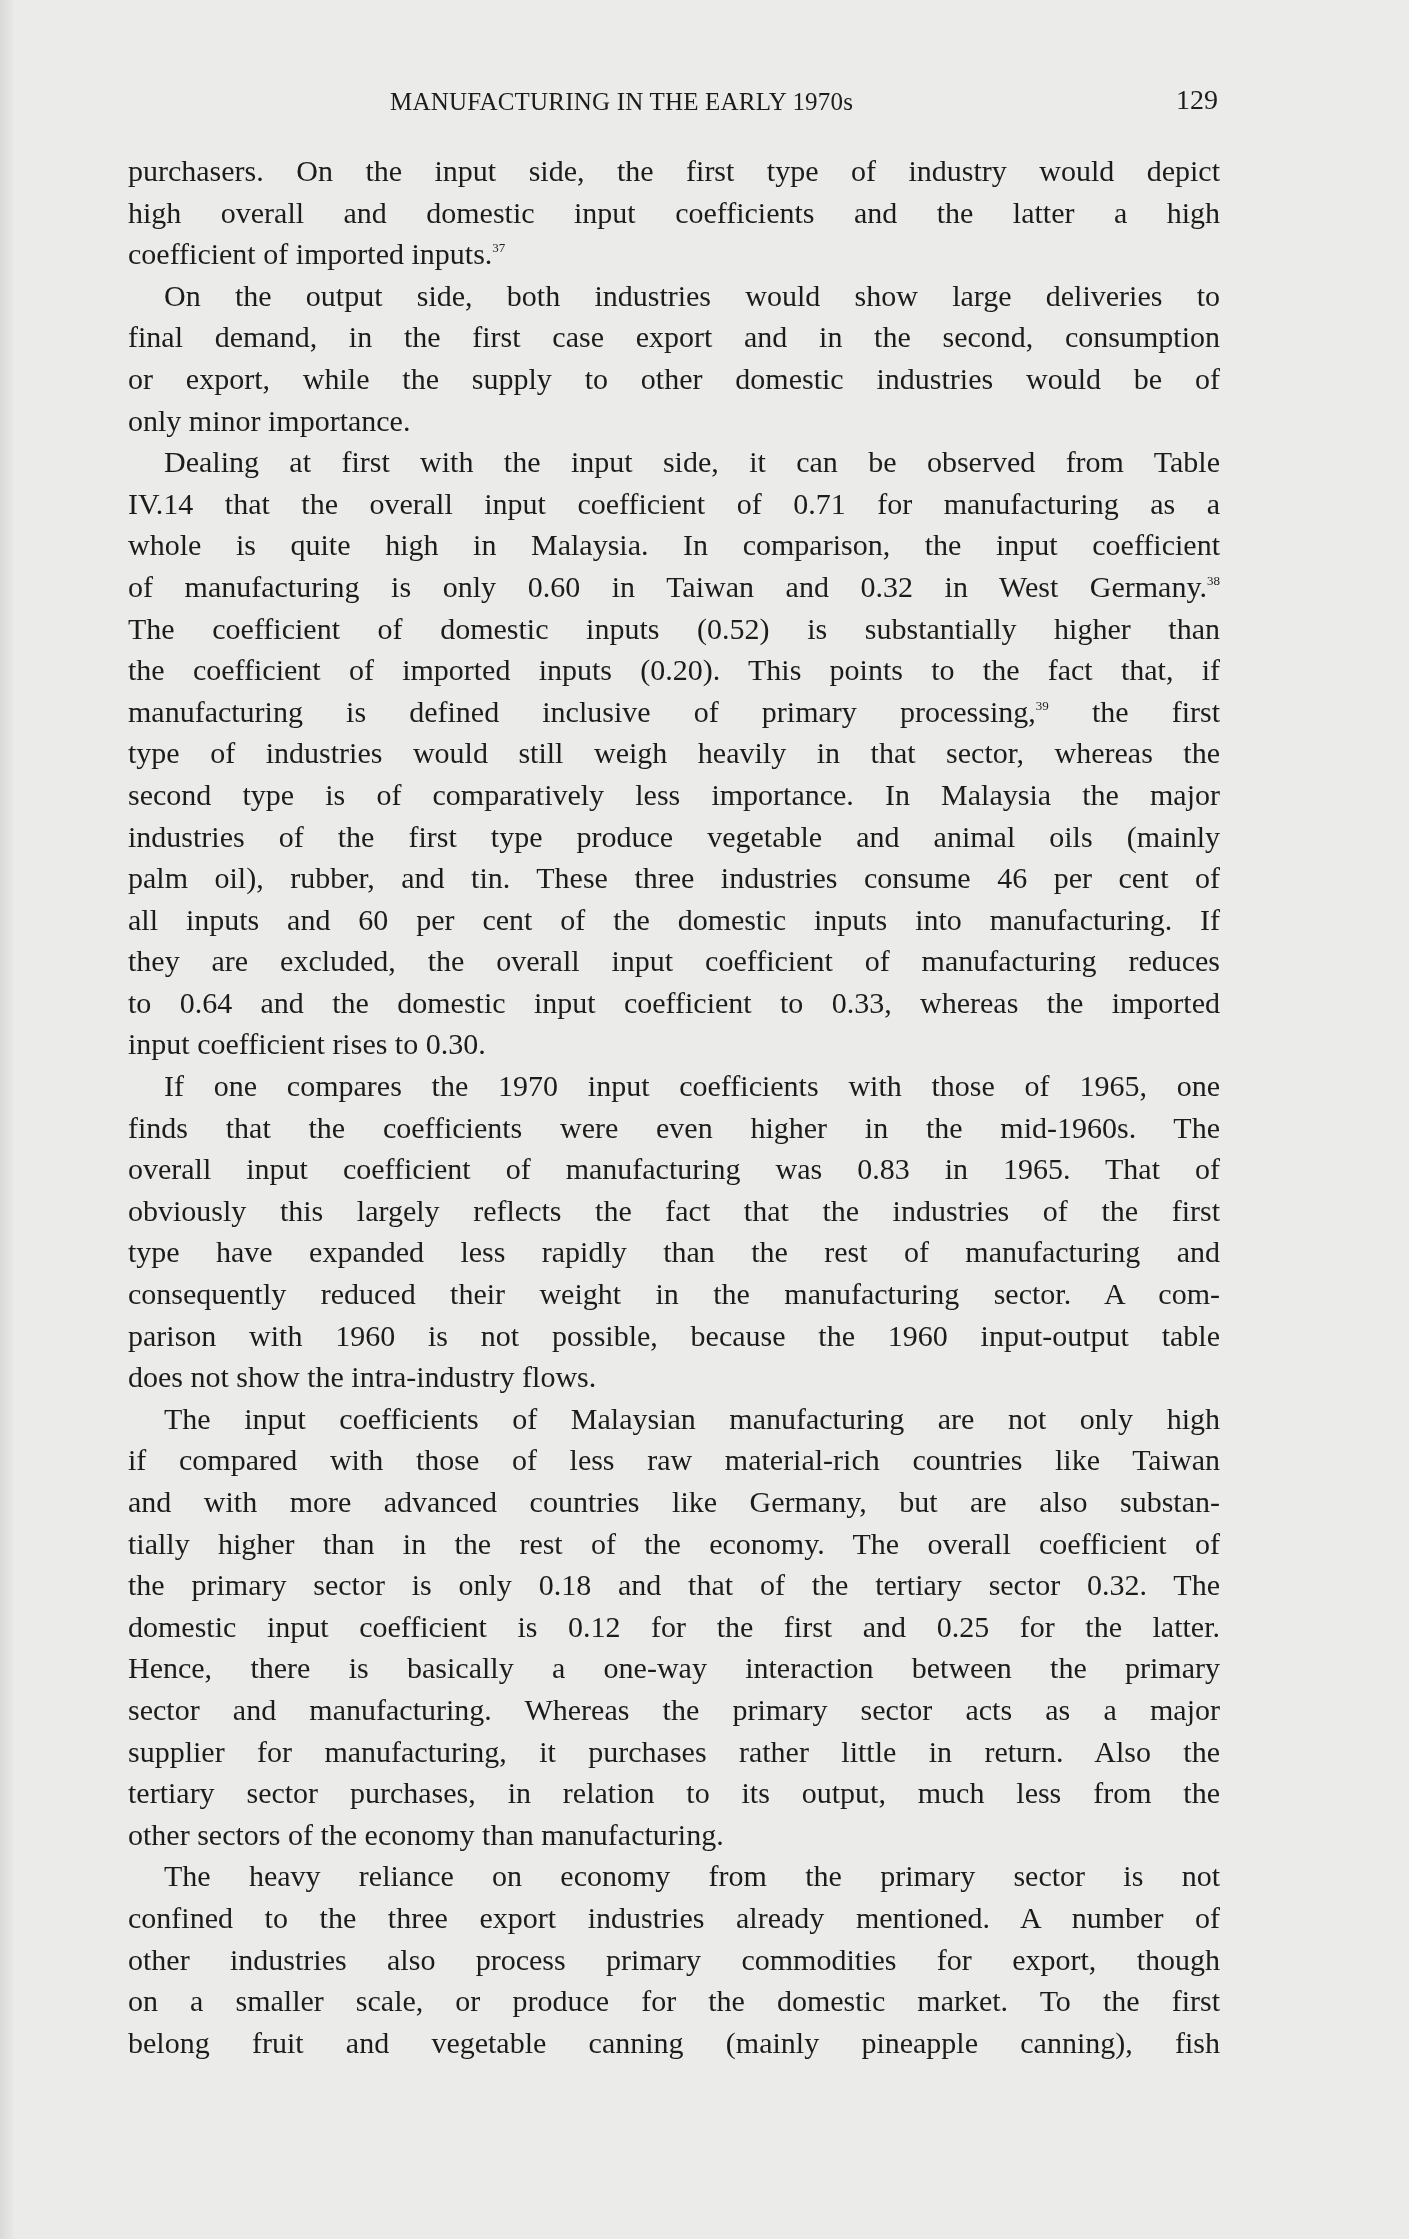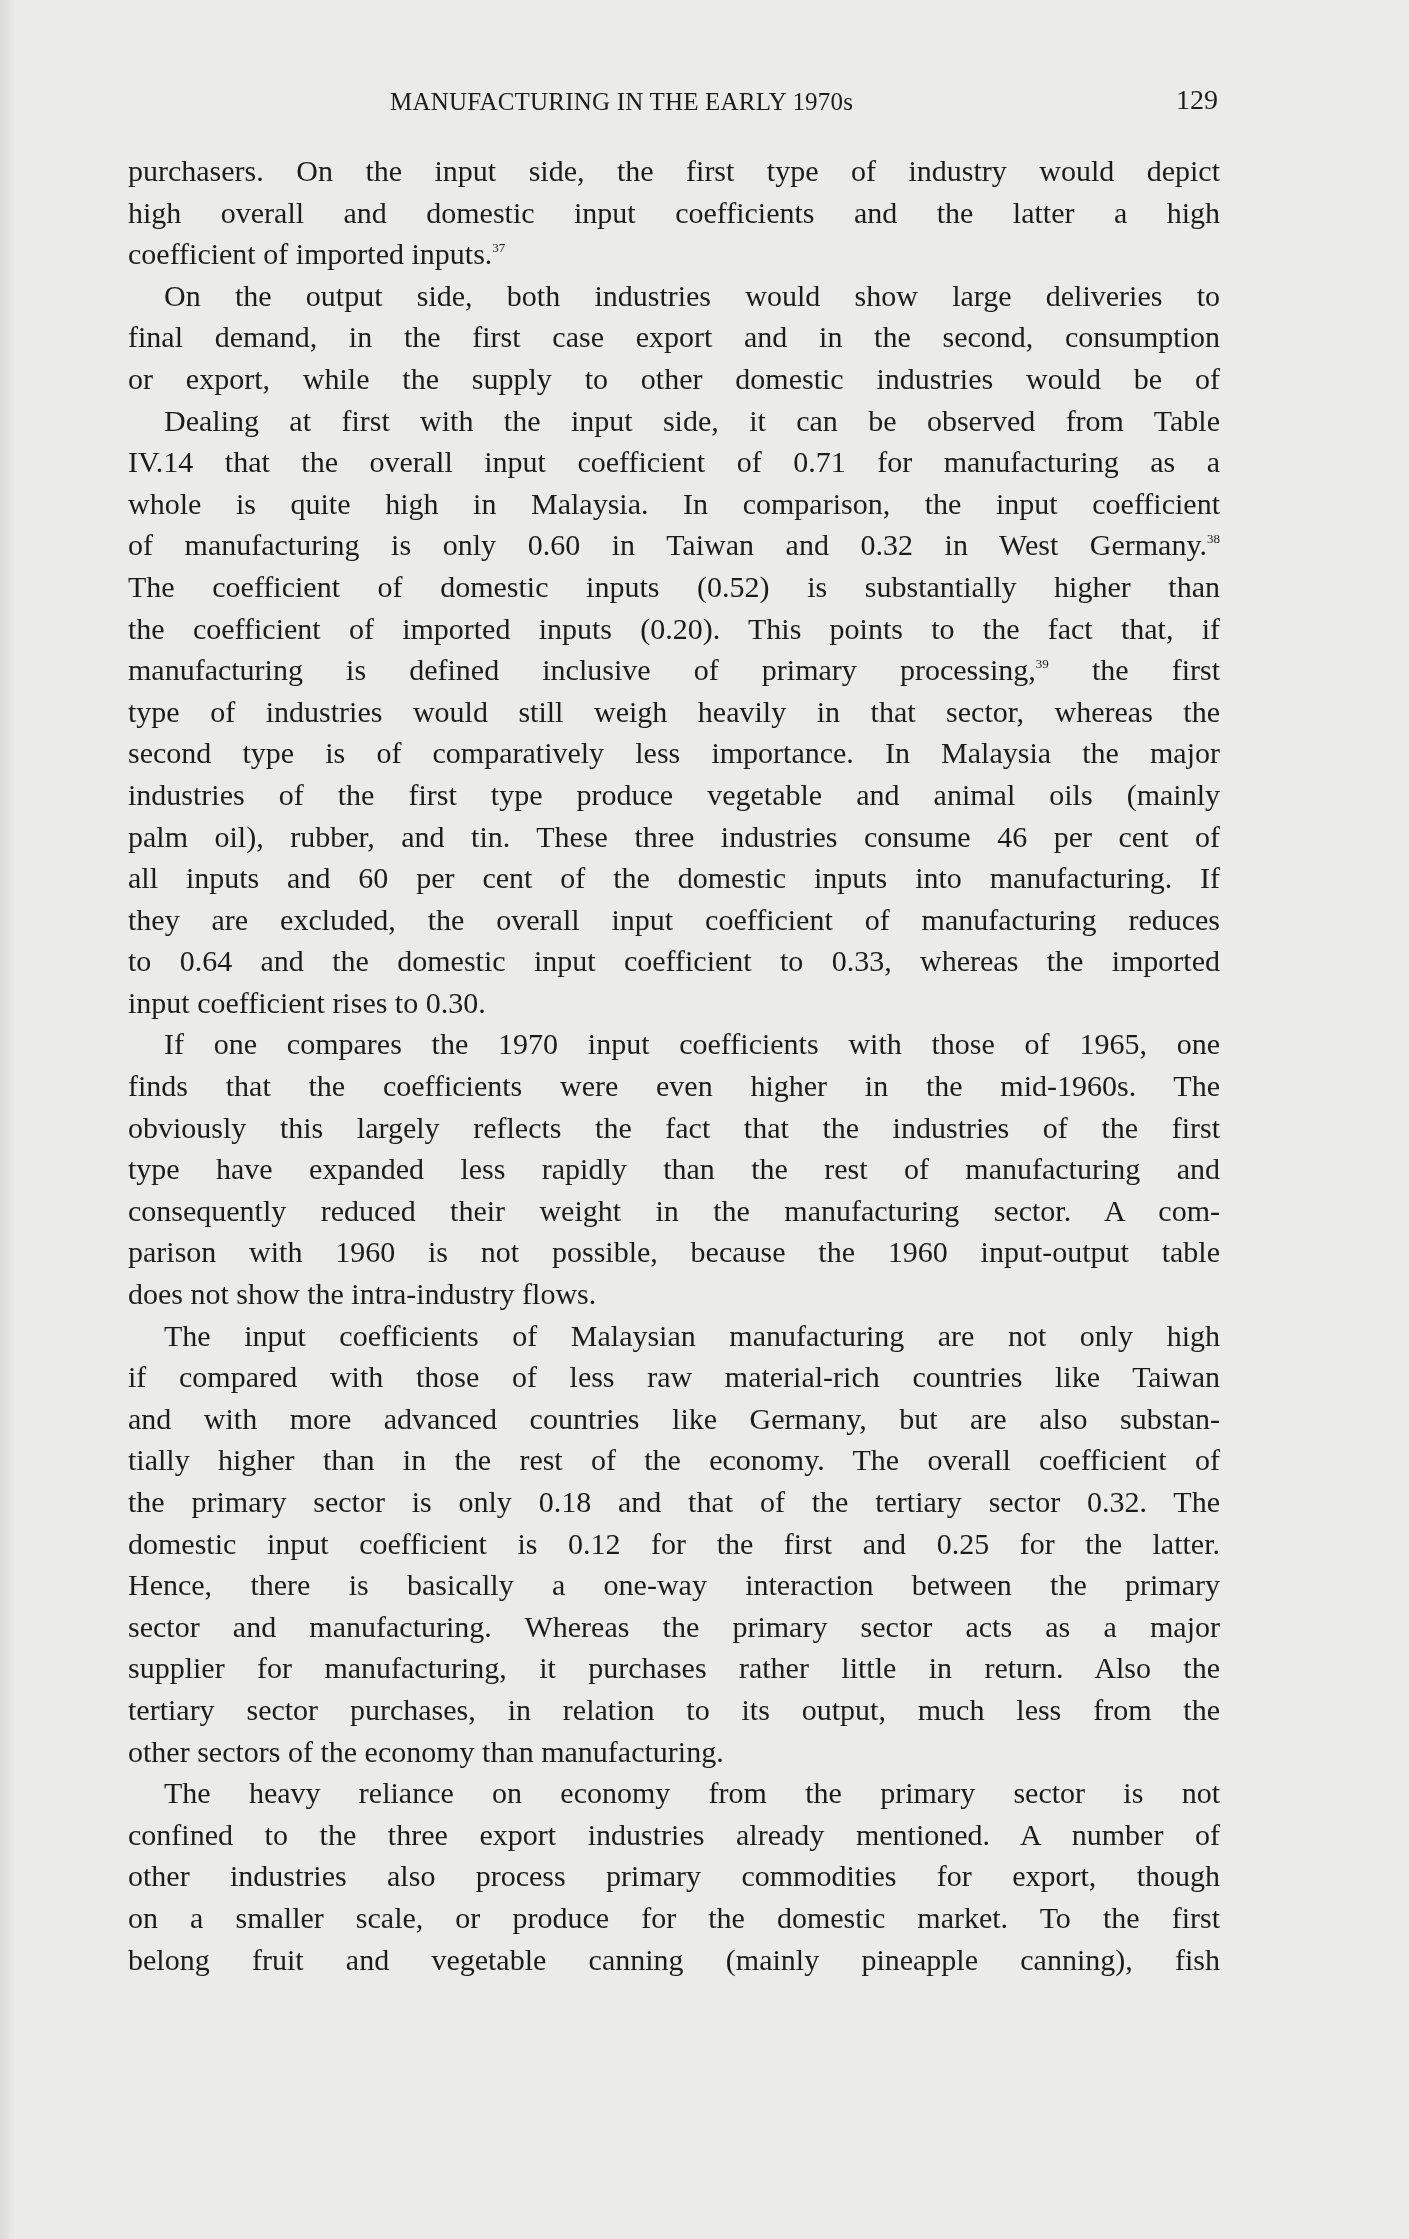--- a/index.html
+++ b/index.html
@@ -85,20 +85,21 @@
 <div class="body-text" id="body-text">
     <div>
       <span class="line"><span>purchasers. On the input side, the first type of industry would depict</span></span>
       <span class="line"><span>high overall and domestic input coefficients and the latter a high</span></span>
       <span class="line last"><span>coefficient of imported inputs.</span><sup>37</sup></span>
     </div>
     <div>
       <span class="line indent"><span>On the output side, both industries would show large deliveries to</span></span>
       <span class="line"><span>final demand, in the first case export and in the second, consumption</span></span>
       <span class="line"><span>or export, while the supply to other domestic industries would be of</span></span>
+      <span class="line last"><span>only minor importance.</span></span>
     </div>
     <div>
       <span class="line indent"><span>Dealing at first with the input side, it can be observed from Table</span></span>
       <span class="line"><span>IV.14 that the overall input coefficient of 0.71 for manufacturing as a</span></span>
       <span class="line"><span>whole is quite high in Malaysia. In comparison, the input coefficient</span></span>
       <span class="line"><span>of manufacturing is only 0.60 in Taiwan and 0.32 in West Germany.</span><sup>38</sup></span>
       <span class="line"><span>The coefficient of domestic inputs (0.52) is substantially higher than</span></span>
       <span class="line"><span>the coefficient of imported inputs (0.20). This points to the fact that, if</span></span>
       <span class="line"><span>manufacturing is defined inclusive of primary processing,</span><sup>39</sup><span style="white-space: pre;"> the first</span></span>
       <span class="line"><span>type of industries would still weigh heavily in that sector, whereas the</span></span>
@@ -106,20 +107,21 @@
       <span class="line"><span>industries of the first type produce vegetable and animal oils (mainly</span></span>
       <span class="line"><span>palm oil), rubber, and tin. These three industries consume 46 per cent of</span></span>
       <span class="line"><span>all inputs and 60 per cent of the domestic inputs into manufacturing. If</span></span>
       <span class="line"><span>they are excluded, the overall input coefficient of manufacturing reduces</span></span>
       <span class="line"><span>to 0.64 and the domestic input coefficient to 0.33, whereas the imported</span></span>
       <span class="line last"><span>input coefficient rises to 0.30.</span></span>
     </div>
     <div>
       <span class="line indent"><span>If one compares the 1970 input coefficients with those of 1965, one</span></span>
       <span class="line"><span>finds that the coefficients were even higher in the mid-1960s. The</span></span>
+      <span class="line"><span>overall input coefficient of manufacturing was 0.83 in 1965. That of</span></span>
       <span class="line"><span>obviously this largely reflects the fact that the industries of the first</span></span>
       <span class="line"><span>type have expanded less rapidly than the rest of manufacturing and</span></span>
       <span class="line"><span>consequently reduced their weight in the manufacturing sector. A com-</span></span>
       <span class="line"><span>parison with 1960 is not possible, because the 1960 input-output table</span></span>
       <span class="line last"><span>does not show the intra-industry flows.</span></span>
     </div>
     <div>
       <span class="line indent"><span>The input coefficients of Malaysian manufacturing are not only high</span></span>
       <span class="line"><span>if compared with those of less raw material-rich countries like Taiwan</span></span>
       <span class="line"><span>and with more advanced countries like Germany, but are also substan-</span></span>

